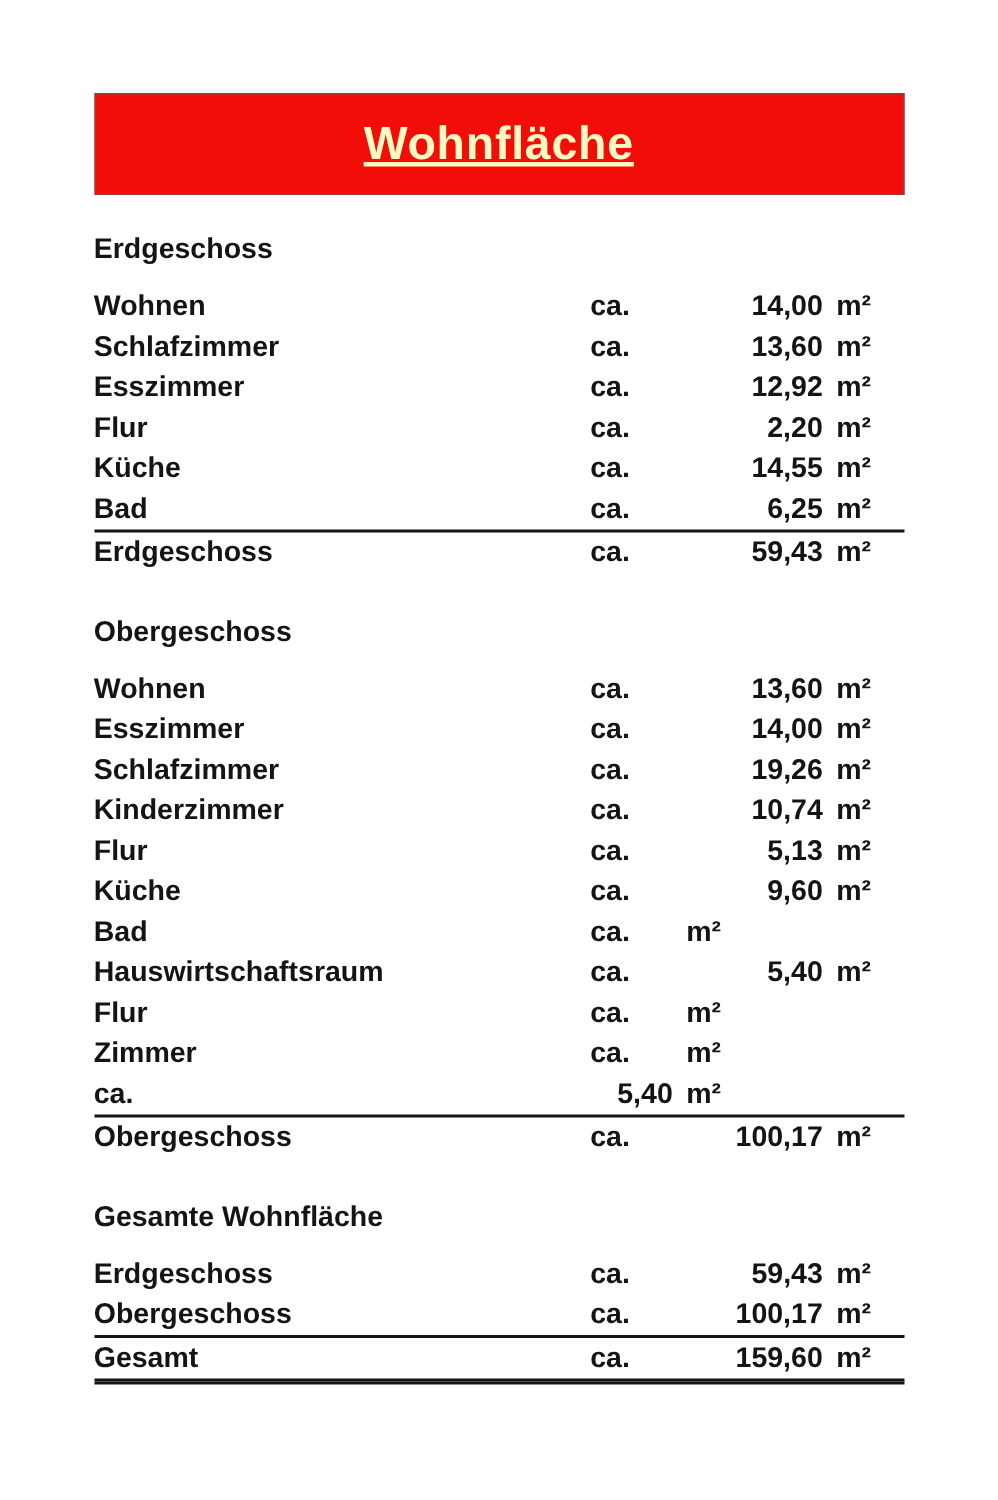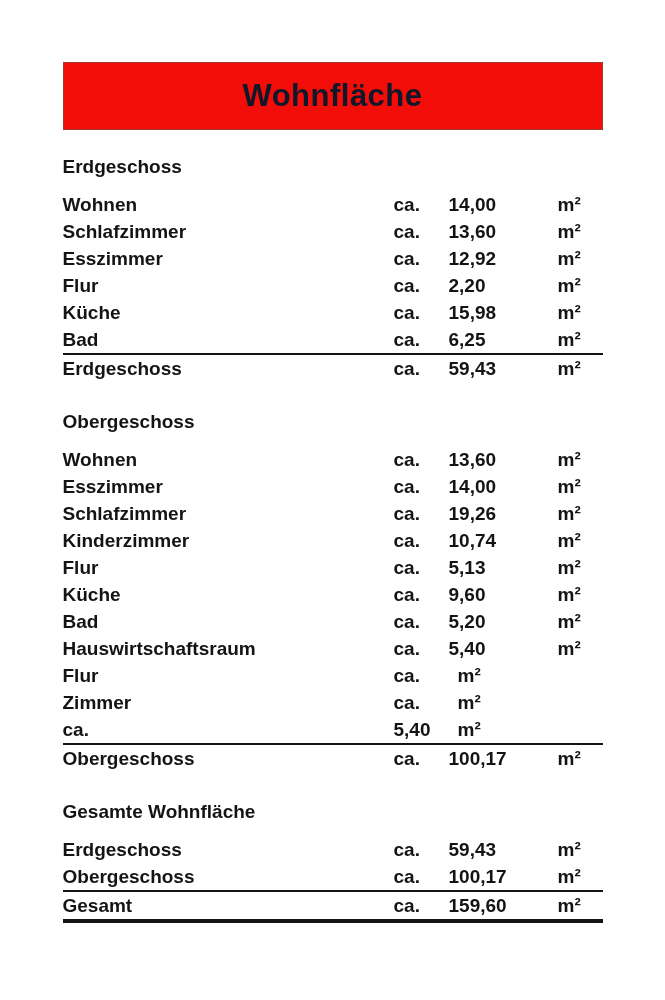--- a/index.html
+++ b/index.html
@@ -26,44 +26,45 @@
   }
   .banner {
     height: 68px;
     background: var(--red);
     border: 1px solid var(--red-border);
     display: flex;
     align-items: center;
     justify-content: center;
   }
   .banner h1 {
-    color: #0f172a;
+    color: #fef9c3;
     font-size: 31px;
     font-weight: bold;
     letter-spacing: 0.5px;
+    text-decoration: underline;
   }
   .section .heading {
     font-size: 19px;
     font-weight: bold;
     line-height: 27px;
     margin-top: 26px;
   }
   .section:first-child .heading {
     margin-top: 23px;
   }
   .rows { margin-top: 11px; }
   .row, .total-row {
     display: grid;
     grid-template-columns: 331px 55px 100px 54px;
     font-size: 19px;
     line-height: 27px;
     white-space: nowrap;
     font-weight: bold;
   }
-  .c-val { }
+  .c-val { text-align: right; }
   .c-unit { padding-left: 9px; }
   .total-row {
     font-weight: bold;
     border-top: 2px solid var(--rule);
   }
   .double-rule {
     height: 3px;
     border-top: 2px solid var(--rule);
     border-bottom: 2px solid var(--rule);
   }
@@ -103,21 +104,21 @@
   <div class="row">
     <span class="c-label">Flur</span>
     <span class="c-ca">ca.</span>
     <span class="c-val">2,20</span>
     <span class="c-unit">m²</span>
   </div>
 
   <div class="row">
     <span class="c-label">Küche</span>
     <span class="c-ca">ca.</span>
-    <span class="c-val">15,98</span>
+    <span class="c-val">14,55</span>
     <span class="c-unit">m²</span>
   </div>
 
   <div class="row">
     <span class="c-label">Bad</span>
     <span class="c-ca">ca.</span>
     <span class="c-val">6,25</span>
     <span class="c-unit">m²</span>
   </div>
 </div>
@@ -171,21 +172,20 @@
   <div class="row">
     <span class="c-label">Küche</span>
     <span class="c-ca">ca.</span>
     <span class="c-val">9,60</span>
     <span class="c-unit">m²</span>
   </div>
 
   <div class="row">
     <span class="c-label">Bad</span>
     <span class="c-ca">ca.</span>
-    <span class="c-val">5,20</span>
     <span class="c-unit">m²</span>
   </div>
 
   <div class="row">
     <span class="c-label">Hauswirtschaftsraum</span>
     <span class="c-ca">ca.</span>
     <span class="c-val">5,40</span>
     <span class="c-unit">m²</span>
   </div>
 

